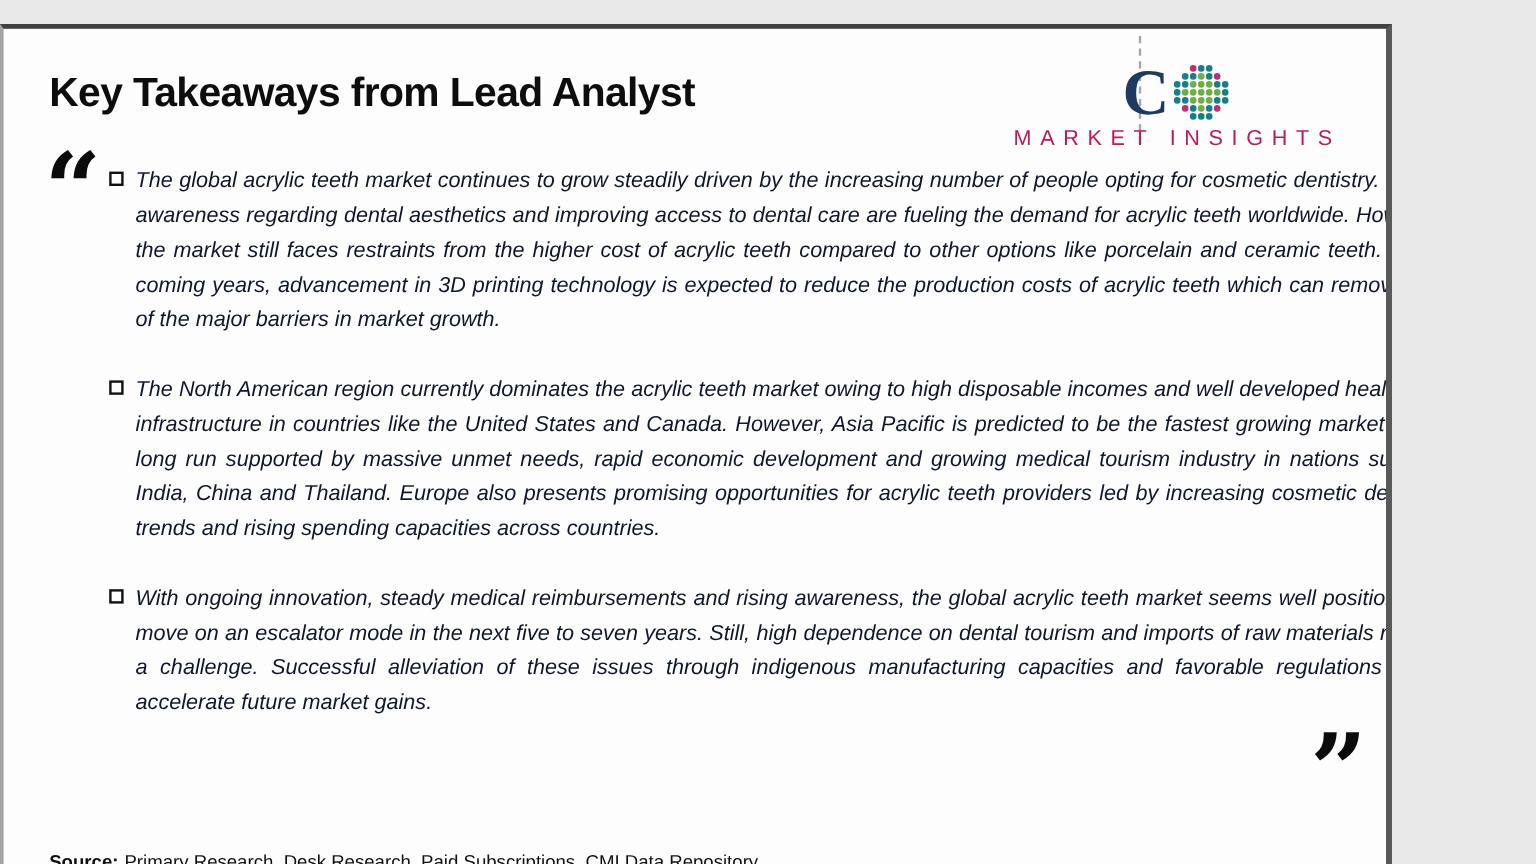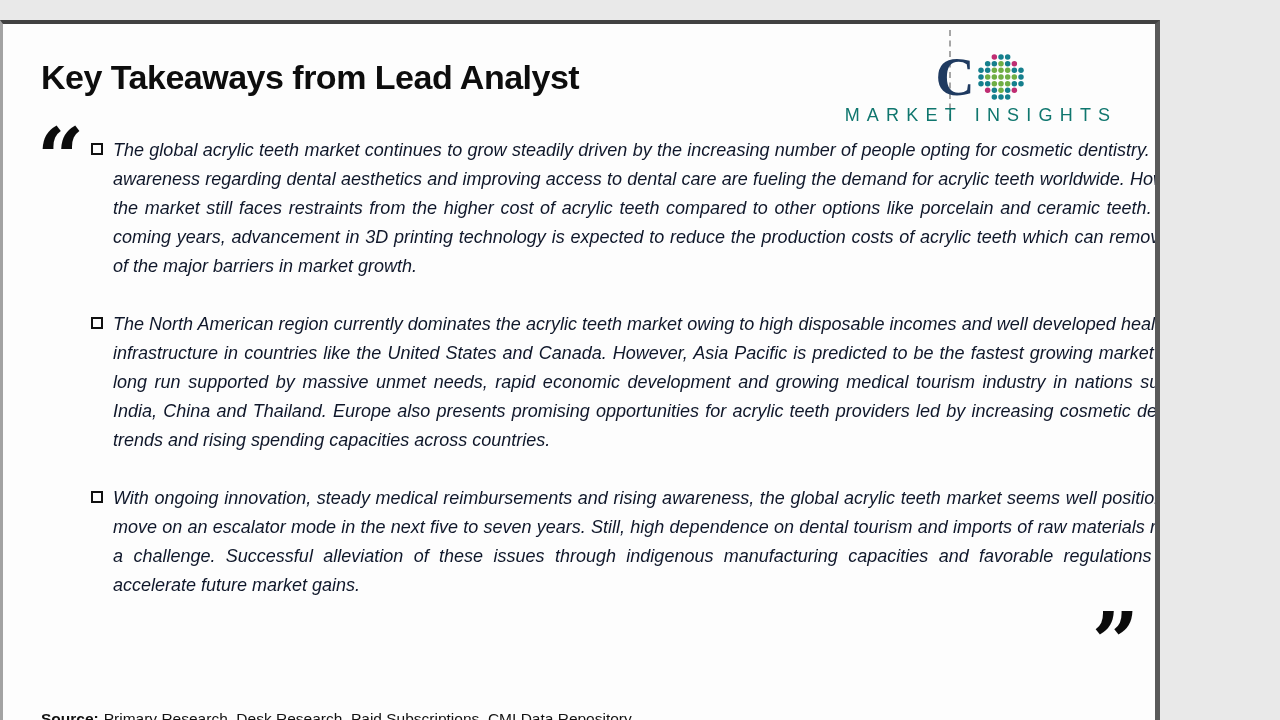--- a/index.html
+++ b/index.html
@@ -54,21 +54,21 @@
     line-height: 1;
     color: #1f3a60;
   }
   .logo-globe { width: 50px; height: 50px; margin: 0 1px; }
   .logo-subtitle {
     margin-top: 1px;
     text-align: center;
     font-size: 18px;
     font-weight: 500;
     letter-spacing: 7.2px;
-    color: #0f766e;
+    color: #be185d;
     white-space: nowrap;
   }
   .quote-mark {
     position: absolute;
     font-family: "DejaVu Serif", serif;
     font-weight: 700;
     font-size: 82px;
     line-height: 0.55;
     color: #0b0b0b;
   }

